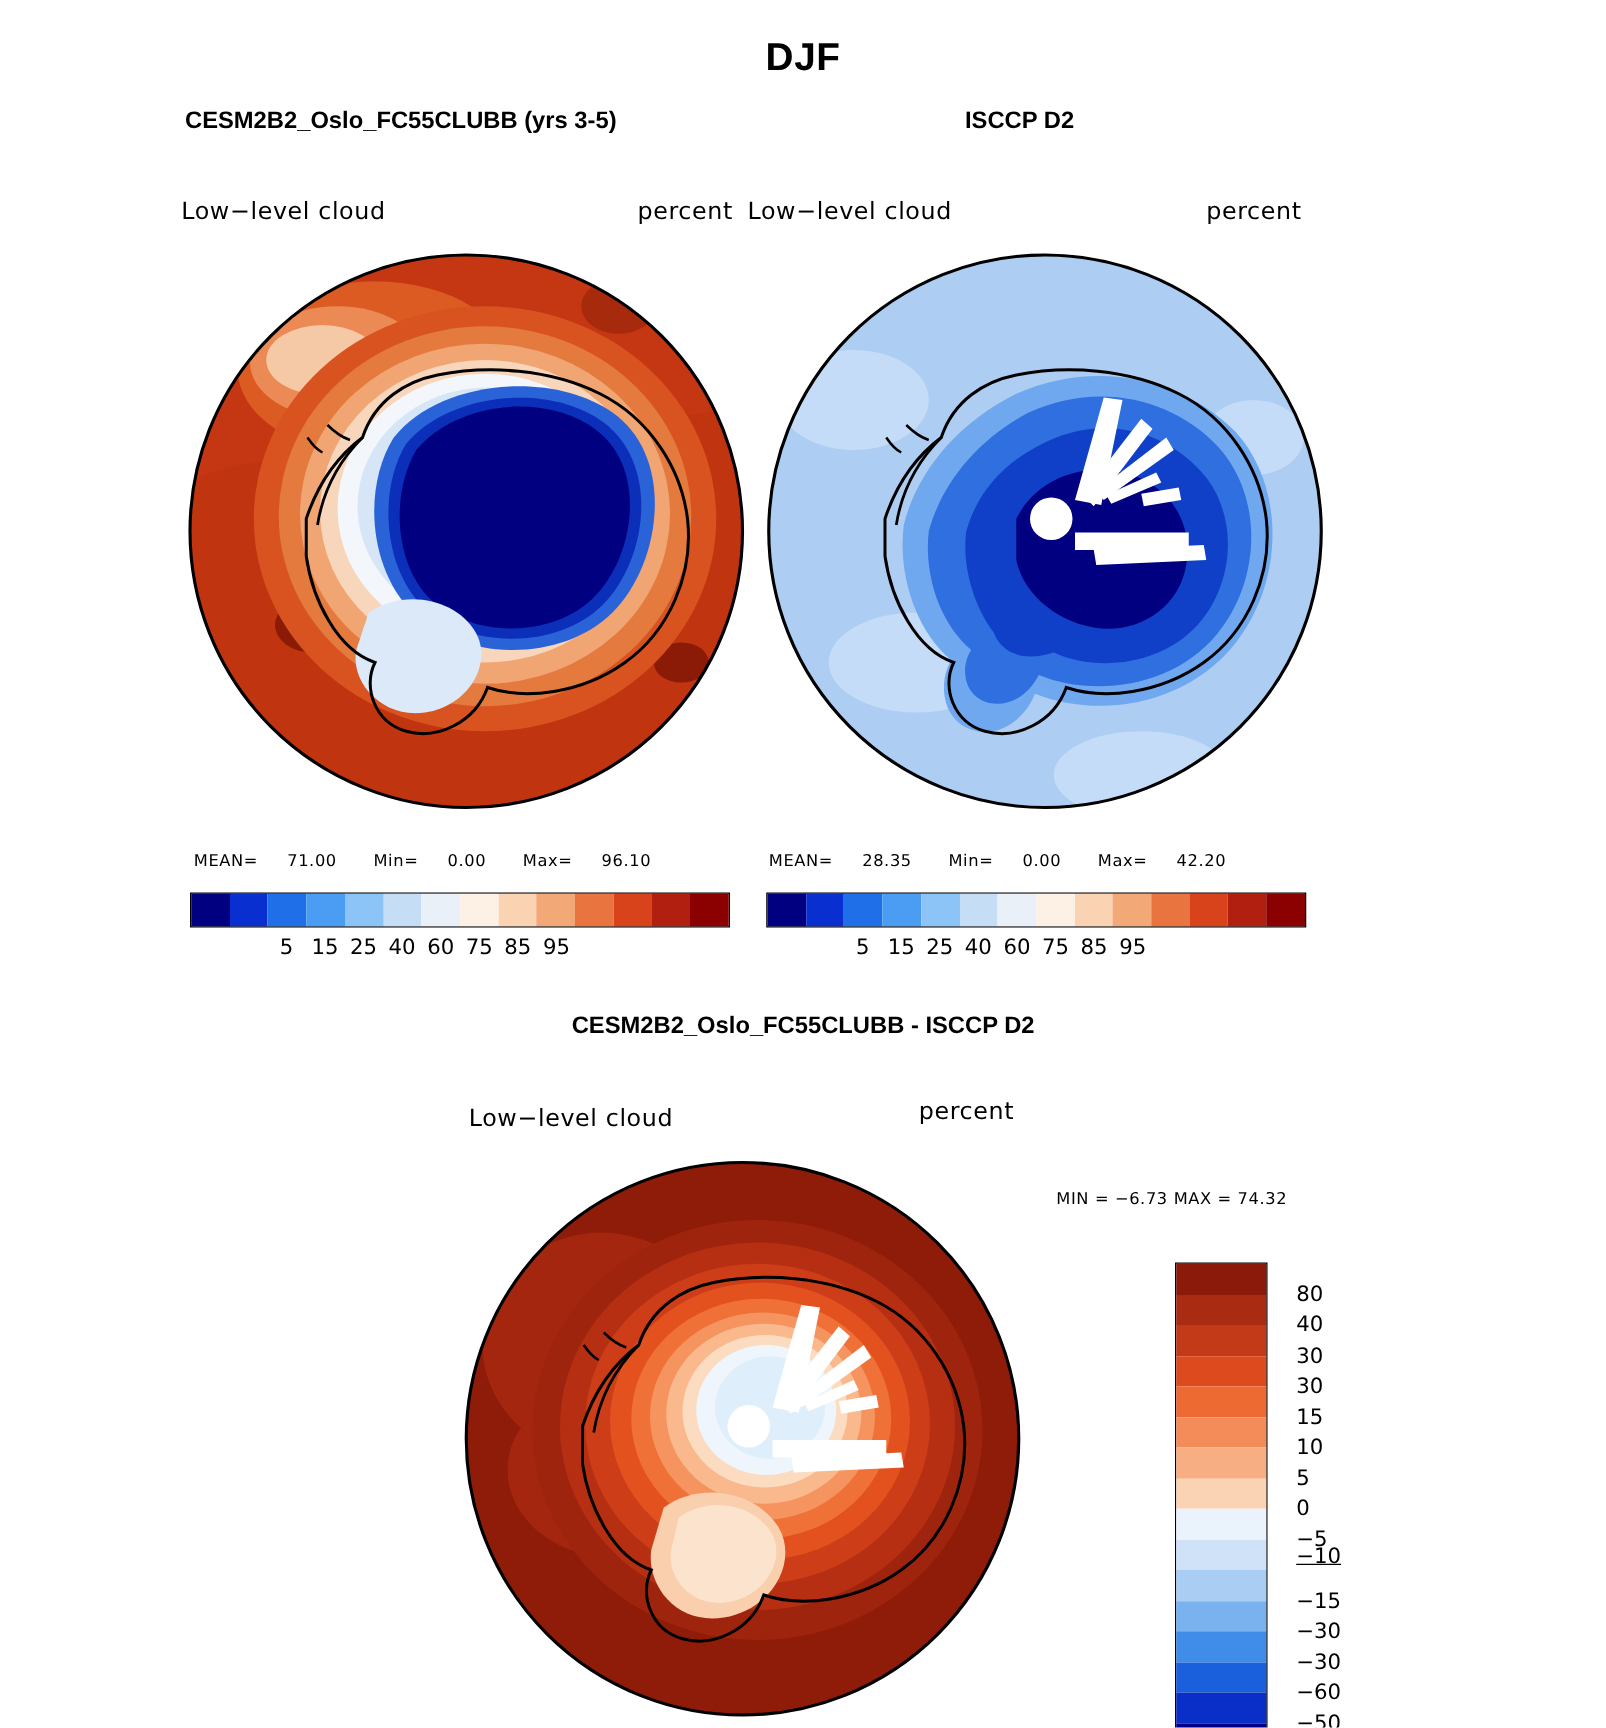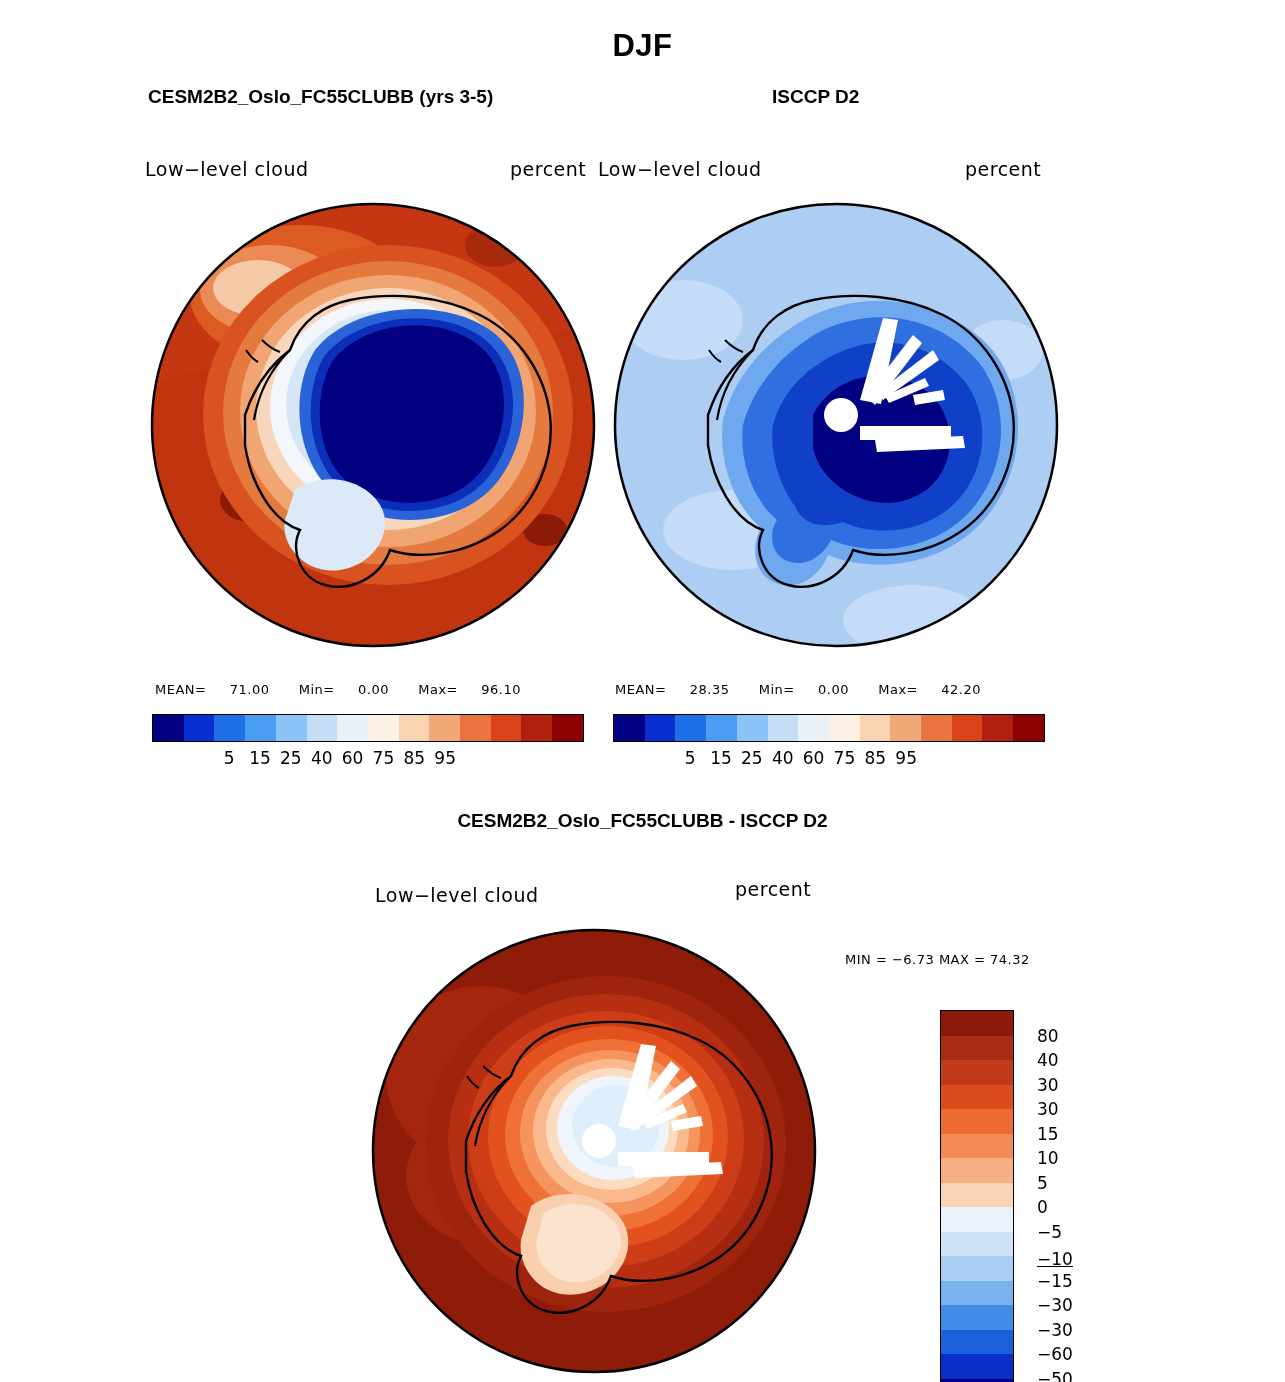--- a/index.html
+++ b/index.html
@@ -274,21 +274,21 @@
       <div class="vbar-sw" style="background: rgb(247, 174, 131);"></div>
     </div>
     <span class="vbar-lab" style="position: absolute; left: 86px; margin-top: 0px; top: 186px;">0</span>
     <div class="vbar-row">
       <div class="vbar-sw" style="background: rgb(250, 211, 181);"></div>
     </div>
     <span class="vbar-lab" style="position: absolute; left: 86px; margin-top: 0px; top: 210.5px;">−5</span>
     <div class="vbar-row">
       <div class="vbar-sw" style="background: rgb(234, 242, 251);"></div>
     </div>
-    <span class="vbar-lab" style="position: absolute; left: 86px; margin-top: 0px; top: 238px; text-decoration: underline;">−10</span>
+    <span class="vbar-lab" style="position: absolute; left: 86px; margin-top: 0px; top: 224px; text-decoration: underline;">−10</span>
     <div class="vbar-row">
       <div class="vbar-sw" style="background: rgb(207, 226, 247);"></div>
     </div>
     <span class="vbar-lab" style="position: absolute; left: 86px; margin-top: 0px; top: 259.5px;">−15</span>
     <div class="vbar-row">
       <div class="vbar-sw" style="background: rgb(169, 205, 243);"></div>
     </div>
     <span class="vbar-lab" style="position: absolute; left: 86px; margin-top: 0px; top: 284px;">−30</span>
     <div class="vbar-row">
       <div class="vbar-sw" style="background: rgb(121, 178, 238);"></div>

